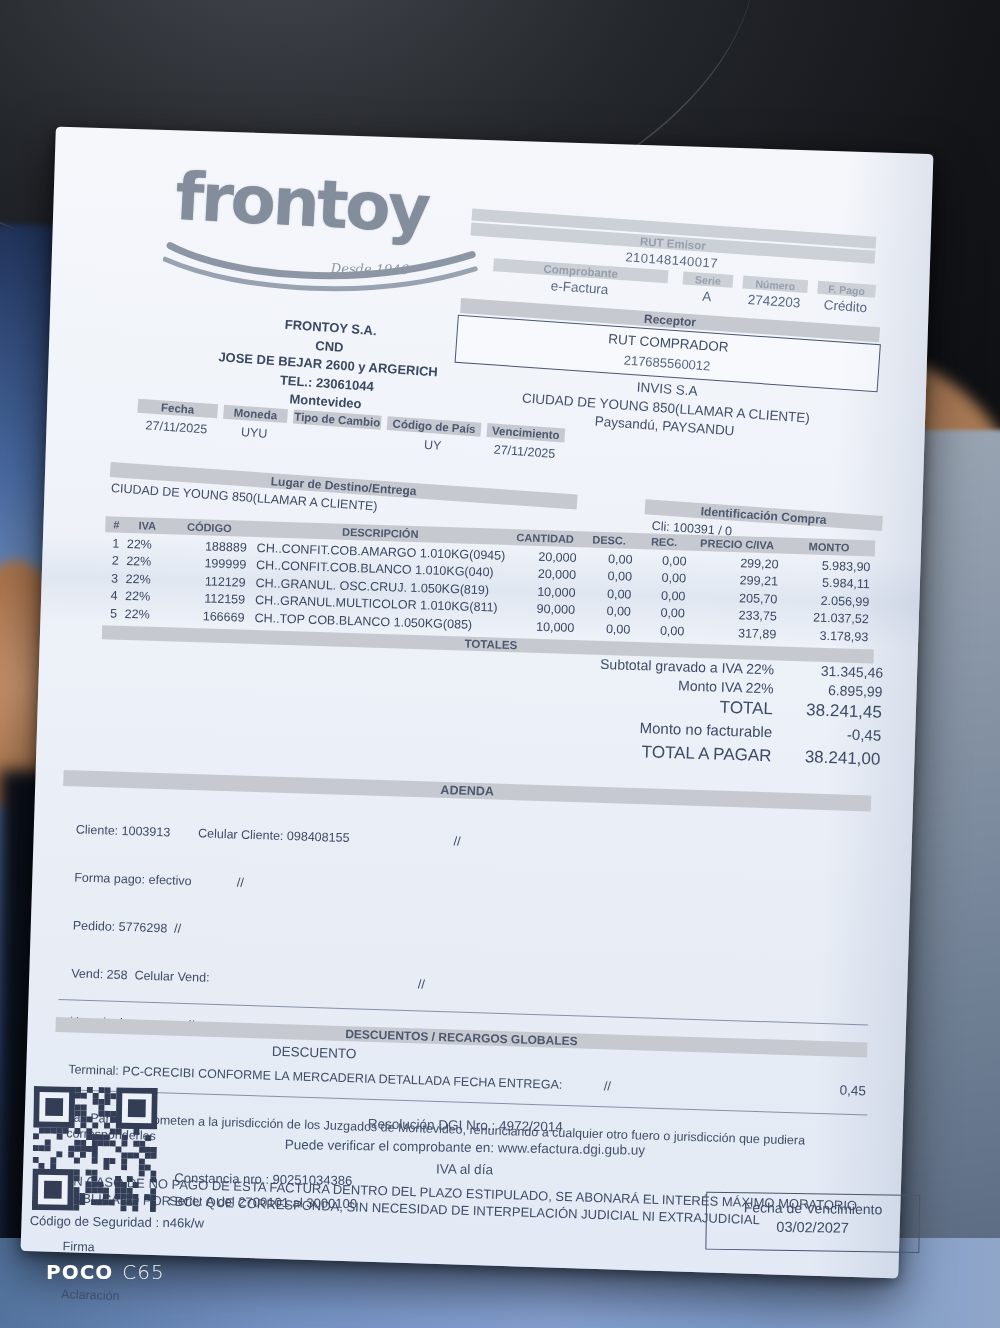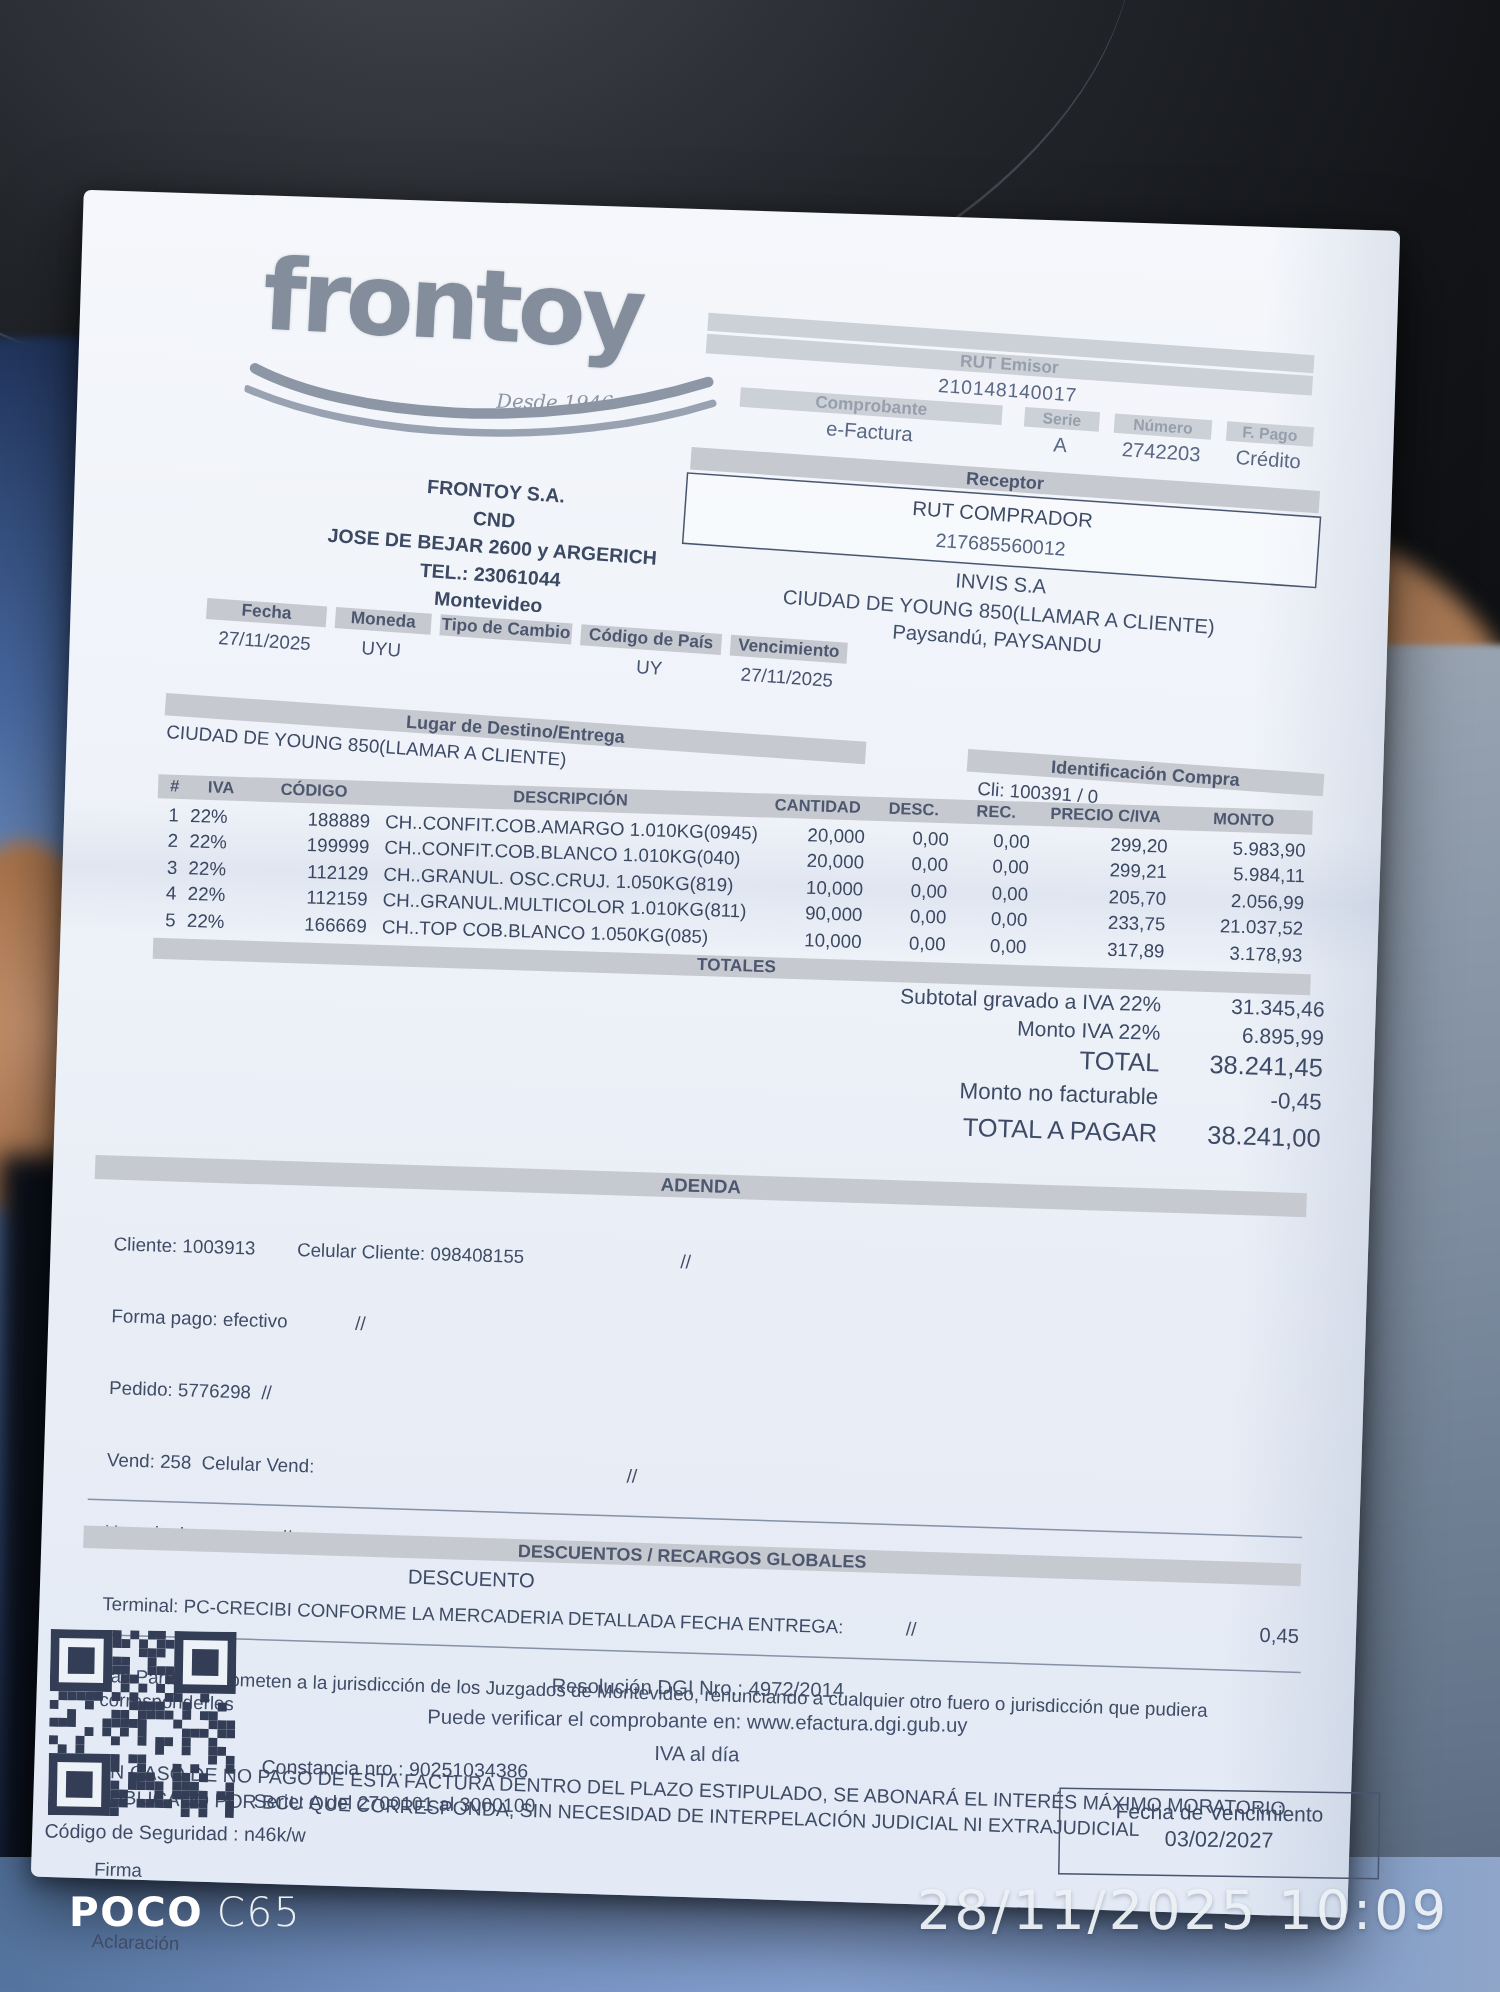--- a/index.html
+++ b/index.html
@@ -108,21 +108,21 @@
   
   .footer-center{left:120px;top:975px;width:640px;text-align:center;font-size:13.5px;line-height:22px;color:#42506c;}
   .qr{left:8px;top:953px;width:124px;height:124px;}
   .constancia{left:150px;top:1035px;font-size:13px;}
   .serie-range{left:145px;top:1058px;font-size:13px;}
   .security{left:6px;top:1080px;font-size:13px;}
   .due-box{left:682px;top:1048px;width:212px;height:56px;border:1.4px solid #49556e;text-align:center;}
   .due-label{margin-top:6px;font-size:14px;}
   .due-date{margin-top:3px;font-size:14.5px;}
   
-  .wm-left{position:absolute;left:46px;top:1260px;z-index:9;font-size:27px;color:#fff;
+  .wm-left{position:absolute;left:46px;top:1260px;z-index:9;font-size:20px;color:#fff;
     font-family:"DejaVu Sans",sans-serif;}
   .wm-left .brand{font-weight:800;letter-spacing:1px;}
   .wm-left .model{font-weight:300;color:#eceff3;margin-left:9px;letter-spacing:1px;}
   .wm-right{position:absolute;right:34px;top:1254px;z-index:9;font-size:36px;letter-spacing:2px;
     color:rgba(238,242,247,.95);font-family:"DejaVu Sans",sans-serif;font-weight:400;
     text-shadow:0 1px 3px rgba(40,60,90,.3);}
 </style>
 </head>
 <body>
 
@@ -495,14 +495,13 @@
       <div class="abs due-box">
         <div class="due-label">Fecha de Vencimiento</div>
         <div class="due-date">03/02/2027</div>
       </div>
     </div>
   </div>
 
   <div class="wm-left">
     <span class="brand">POCO</span><span class="model">C65</span>
   </div>
-  <div class="wm-right">28/11/2025  10:09</div>
 </div>
 
 </body></html>

